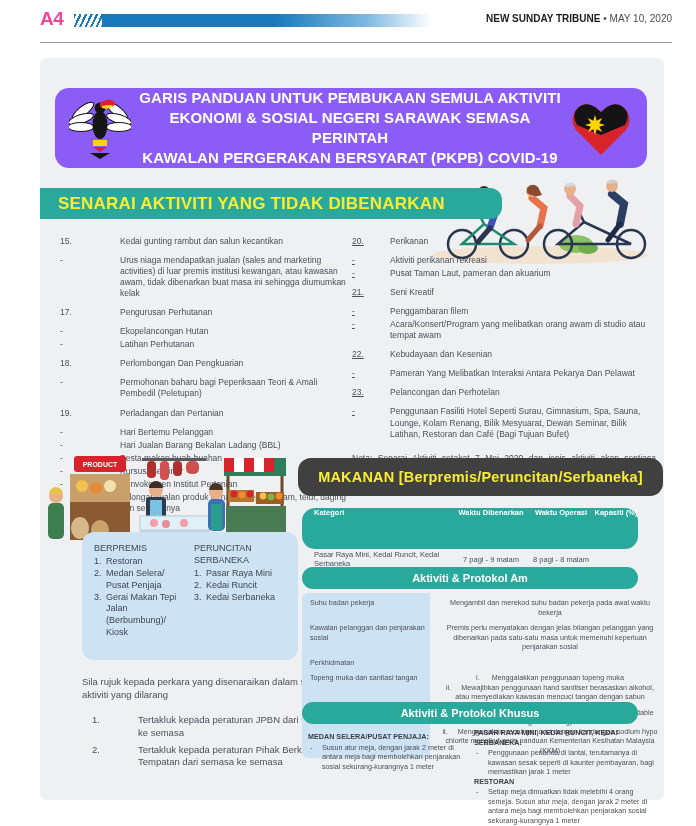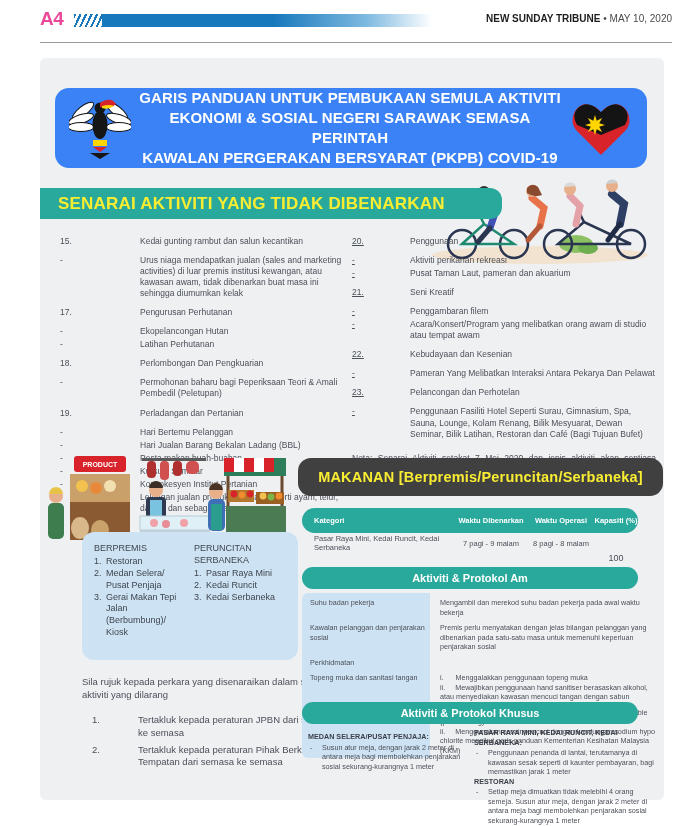--- a/index.html
+++ b/index.html
@@ -15,39 +15,39 @@
   .grad-bar{position:absolute;left:102px;top:14px;width:330px;height:13px;
     background:linear-gradient(90deg,#1878bc 0%,#1878bc 52%,#7db9e0 80%,rgba(255,255,255,0) 100%);}
   .masthead{position:absolute;right:24px;top:13px;font-size:10px;color:#1d1d1f;white-space:nowrap;}
   .masthead .mh-name{font-weight:700;}
   .masthead .mh-date{font-weight:400;color:#4a4a4a;}
   .rule{position:absolute;left:40px;top:42px;width:632px;height:1px;background:#9a9a9a;}
 
   
   .poster{position:absolute;left:40px;top:58px;width:624px;height:742px;background:#eff0f2;border-radius:6px;}
 
-  .title-banner{position:absolute;left:15px;top:30px;width:592px;height:80px;background:#3b82f6;border-radius:14px;
+  .title-banner{position:absolute;left:15px;top:30px;width:592px;height:80px;background:#8b5cf6;border-radius:14px;
     display:flex;align-items:center;justify-content:space-between;padding:0 14px;box-sizing:border-box;}
   .title-text{flex:1;text-align:center;color:#ffffff;font-weight:700;font-size:15px;line-height:1.32;letter-spacing:0.1px;}
 
   .section-banner{position:absolute;left:0;top:130px;width:462px;height:31px;background:#29a89c;
     border-radius:0 12px 12px 0;display:flex;align-items:center;}
   .section-banner span{color:#f9ed32;font-weight:700;font-size:17px;padding-left:18px;letter-spacing:0.2px;}
 
   .bikes{position:absolute;left:388px;top:100px;width:228px;height:108px;}
 
   
   .col{position:absolute;top:176px;font-size:8.5px;line-height:1.3;}
   .col-left{left:20px;width:290px;}
   .col-right{left:312px;width:304px;}
   .li{display:flex;margin-top:2px;}
   .li.gap{margin-top:8px;}
   .col-left .m{width:60px;flex:none;}
   .col-right .m{width:38px;flex:none;text-decoration:underline;}
-  .li .t{flex:1;margin-left:20px;}
+  .li .t{flex:1;}
   .note{margin-top:13px;text-align:justify;font-size:8.5px;line-height:1.35;}
 
   
   .makanan-banner{position:absolute;left:258px;top:400px;width:365px;height:38px;background:#404040;border-radius:13px;
     display:flex;align-items:center;justify-content:center;}
   .makanan-banner span{color:#f9ed32;font-weight:700;font-size:14.5px;letter-spacing:0.2px;}
 
   .market{position:absolute;left:4px;top:392px;width:252px;height:132px;}
 
   
@@ -61,41 +61,41 @@
   .blue-li .t{flex:1;}
 
   .refer{position:absolute;left:42px;top:618px;width:250px;font-size:9.5px;line-height:1.35;}
   .refer-list{position:absolute;left:52px;top:652px;width:244px;font-size:9.5px;line-height:1.35;}
   .refer-li{display:flex;margin-top:4px;}
   .refer-li .m{width:46px;flex:none;}
   .refer-li .t{flex:1;}
 
   
   .tbl{position:absolute;left:262px;top:450px;width:336px;font-size:7.5px;}
-  .tbl-head{display:flex;background:#29a89c;border-radius:13px;height:25px;align-items:center;color:#ffffff;font-weight:700;}
+  .tbl-head{display:flex;background:#29a89c;border-radius:13px;height:41px;color:#ffffff;font-weight:700;}
   .tbl-row{display:flex;align-items:center;}
   .c-kat{width:152px;box-sizing:border-box;padding-left:12px;}
   .c-wd{width:74px;text-align:center;}
   .c-wo{width:66px;text-align:center;}
   .c-kap{width:44px;text-align:center;}
   .tbl-body{position:relative;}
   .tbl-row.r1{height:30px;}
   .tbl-row.r2{height:20px;}
   .kap-span{position:absolute;right:0;top:0;width:44px;height:50px;display:flex;align-items:center;justify-content:center;font-size:9px;}
 
   
   .am-banner,.khusus-banner{position:absolute;left:262px;width:336px;height:22px;background:#29a89c;border-radius:11px;
     display:flex;align-items:center;justify-content:center;color:#ffffff;font-weight:700;font-size:11px;}
   .am-banner{top:509px;}
   .am-grid{position:absolute;left:262px;top:535px;width:360px;font-size:7.2px;line-height:1.32;}
   .am-row{display:flex;}
   .am-label{width:128px;flex:none;background:#cde2f2;box-sizing:border-box;padding:3px 4px 3px 8px;}
   .am-row:first-child .am-label{border-radius:6px 0 0 0;padding-top:5px;}
   .am-row:last-child .am-label{border-radius:0 0 0 6px;padding-bottom:6px;}
-  .am-value{flex:1;box-sizing:border-box;padding:3px 2px 3px 10px;white-space:pre-wrap;}
+  .am-value{flex:1;box-sizing:border-box;padding:3px 2px 3px 10px;white-space:pre-wrap;text-align:center;}
   .am-row:first-child .am-value{padding-top:5px;}
 
   
   .khusus-banner{top:644px;}
   .khusus{position:absolute;left:268px;top:670px;width:352px;font-size:7.2px;line-height:1.32;}
   .kh-col-l{position:absolute;left:0;top:4px;width:158px;}
   .kh-col-r{position:absolute;left:166px;top:0;width:186px;}
   .kh-title{font-weight:700;color:#3b3f48;}
   .kh-item{display:flex;margin-top:1px;}
   .kh-item .m{width:14px;flex:none;padding-left:2px;box-sizing:border-box;}
@@ -248,21 +248,21 @@
       </div>
     <div class="li">
         <span class="m">-</span>
         <span class="t">Lelongan jualan produk ternakan seperti ayam, telur, daging dan sebagainya</span>
       </div>
   </div>
 
   <div class="col col-right">
     <div class="li">
         <span class="m">20.</span>
-        <span class="t">Penggunaan</span>
+        <span class="t">Perikanan</span>
       </div>
     <div class="li gap">
         <span class="m">-</span>
         <span class="t">Aktiviti perikanan rekreasi</span>
       </div>
     <div class="li">
         <span class="m">-</span>
         <span class="t">Pusat Taman Laut, pameran dan akuarium</span>
       </div>
     <div class="li gap">

